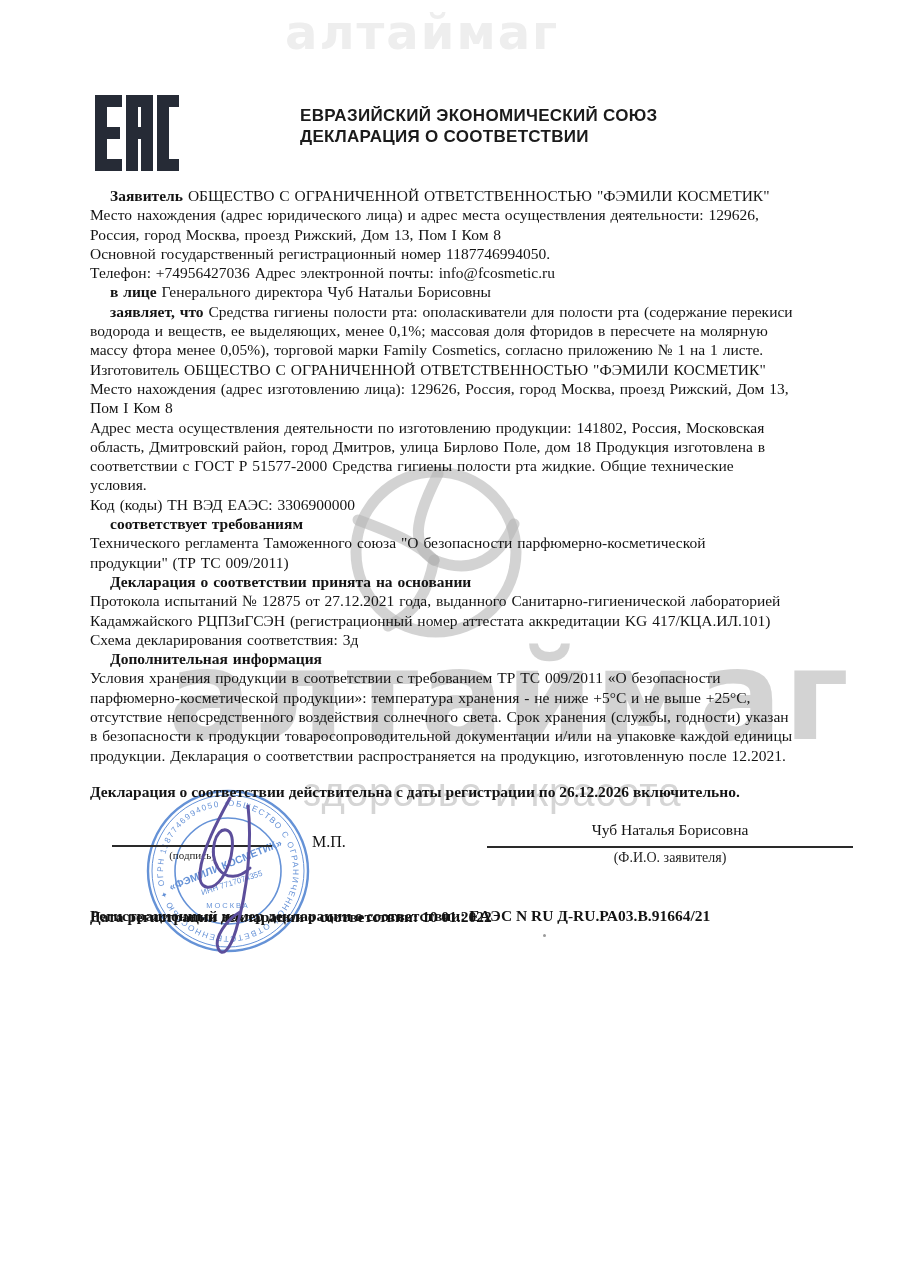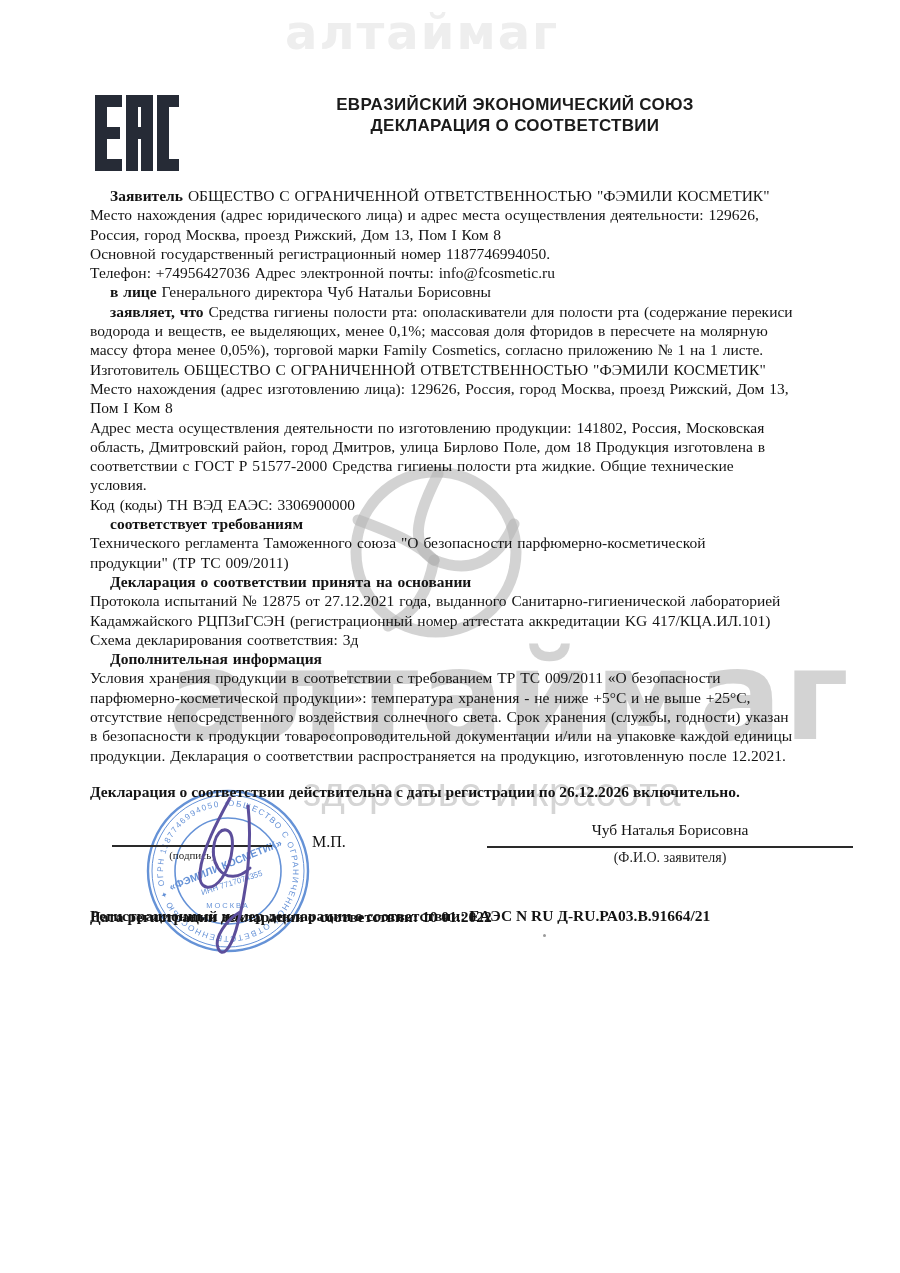--- a/index.html
+++ b/index.html
@@ -11,21 +11,21 @@
   .wm-top{left:285px;top:4px;font-family:"DejaVu Sans",sans-serif;font-weight:700;
           font-size:48px;color:#eeeeee;letter-spacing:2px;}
   .wm-big{left:168px;top:624px;font-family:"DejaVu Sans",sans-serif;font-weight:700;
           font-size:124px;color:#c9c9c9;opacity:.8;letter-spacing:2px;}
   .wm-sub{left:303px;top:770px;font-family:Liberation Sans, sans-serif;font-weight:400;
           font-size:40px;color:#d5d5d5;letter-spacing:1px;}
   .wm-logo{position:absolute;left:346px;top:462px;z-index:1;}
 
   
   .eac-logo{position:absolute;left:95px;top:95px;z-index:2;}
-  .doc-head{position:absolute;left:300px;top:94px;width:430px;z-index:2;text-align:center;
+  .doc-head{position:absolute;left:300px;top:105px;width:430px;z-index:2;text-align:left;
             font-family:"Liberation Sans","DejaVu Sans",sans-serif;font-weight:700;
             font-size:17px;line-height:21px;color:#1b1b1b;letter-spacing:.3px;}
 
   
   .body-text{position:absolute;left:90px;top:186px;width:748px;z-index:3;
              font-size:15.5px;line-height:19.3px;word-spacing:1px;}
   .bline{white-space:nowrap;}
   .bline b{font-weight:700;margin-left:20px;}
 
   .validity{position:absolute;left:90px;top:783px;z-index:3;font-size:15.5px;font-weight:700;white-space:nowrap;}

